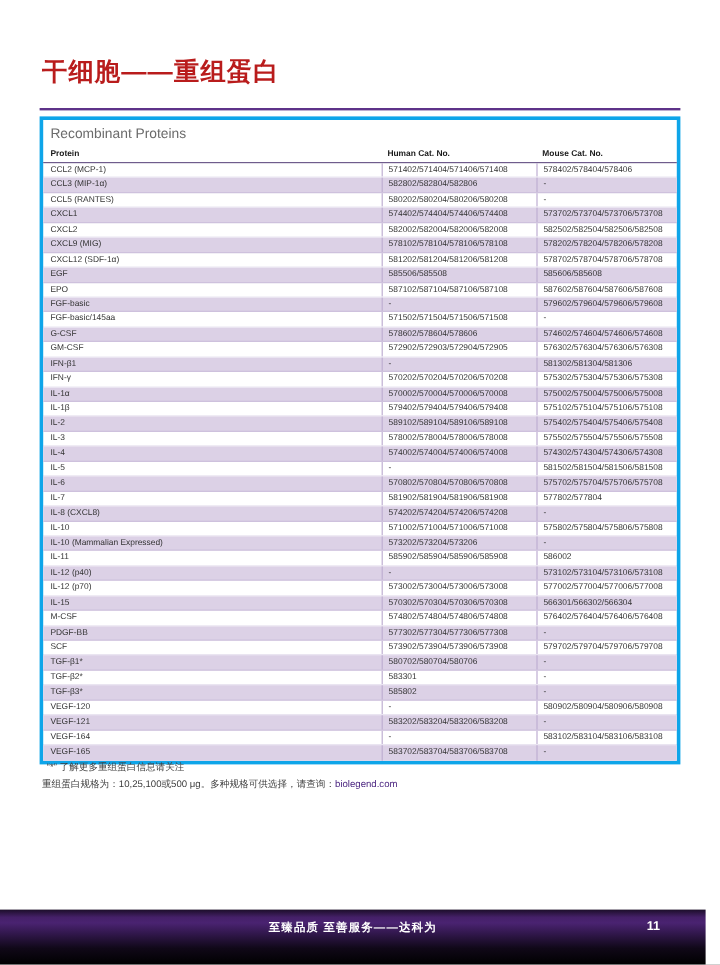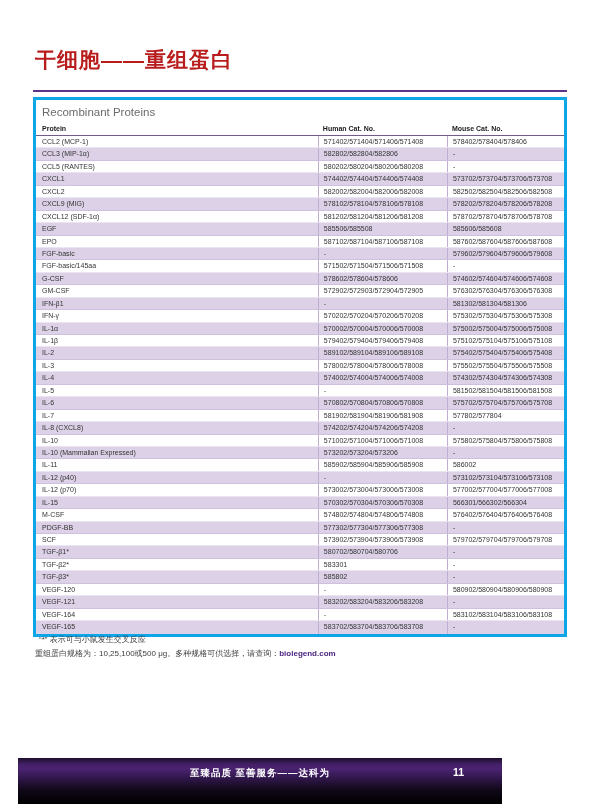--- a/index.html
+++ b/index.html
@@ -41,23 +41,23 @@
     border-bottom: 1px solid rgba(160,135,190,0.22);
   }
   .row:last-child { border-bottom: none; }
   .row.alt { background: #dcd1e6; }
   .row .c1 { white-space: nowrap; overflow: hidden; }
   #notes {
     position: absolute; left: 35px; top: 633px; width: 530px;
     font-size: 8px; color: #3d3d3d; line-height: 13.5px; font-weight: 500;
   }
   #note-1 { padding-left: 4px; }
-  .note-link { color: #4b2580; font-weight: 700; text-decoration: none; }
+  .note-link { color: #4b2580; font-weight: 400; text-decoration: none; }
   #footer-bar {
-    position: absolute; left: 18px; top: 758px; width: 484px; height: 46px;
+    position: absolute; left: 0; top: 758px; width: 588px; height: 46px;
     background: linear-gradient(to bottom,
       #1c0e29 0%, #452068 14%, #4a2371 24%, #33184f 42%, #100818 70%, #000000 100%);
   }
   #footer-slogan {
     position: absolute; left: 0; top: 9px; width: 100%;
     text-align: center; color: #ffffff; font-size: 9.5px; font-weight: 700;
     letter-spacing: 1px;
   }
   #footer-page-number {
     position: absolute; right: 38px; top: 8px;
@@ -277,21 +277,21 @@
         </div>
         <div class="tr row alt">
           <div class="c1">VEGF-165</div>
           <div class="c2">583702/583704/583706/583708</div>
           <div class="c3">-</div>
         </div>
       </div>
   </div>
 
   <div id="notes">
-    <div id="note-1">“*” 表示可与小鼠发生交叉反应</div>
+    <div id="note-1">“*” 了解更多重组蛋白信息请关注</div>
     <div id="note-2"><span>重组蛋白规格为：10,25,100或500 μg。多种规格可供选择，请查询：</span><a href="#" class="note-link">biolegend.com</a></div>
   </div>
 
   <div id="footer-bar">
     <div id="footer-slogan">至臻品质 至善服务——达科为</div>
     <div id="footer-page-number">11</div>
   </div>
 
 </div>
 

